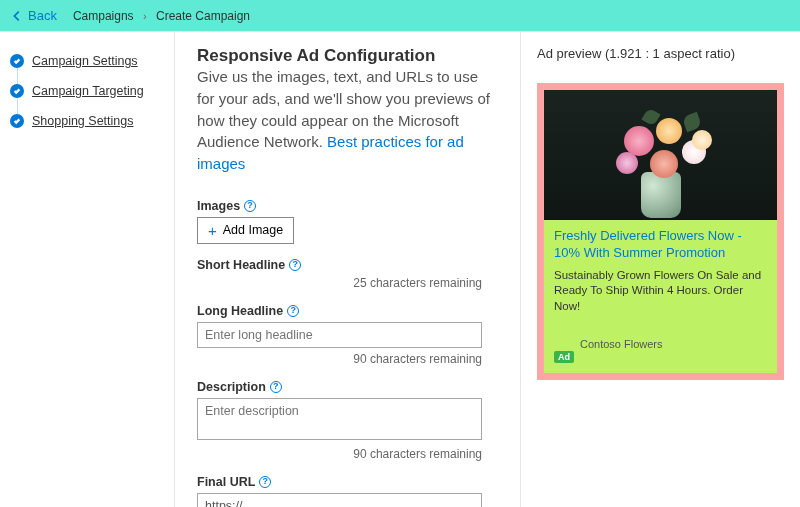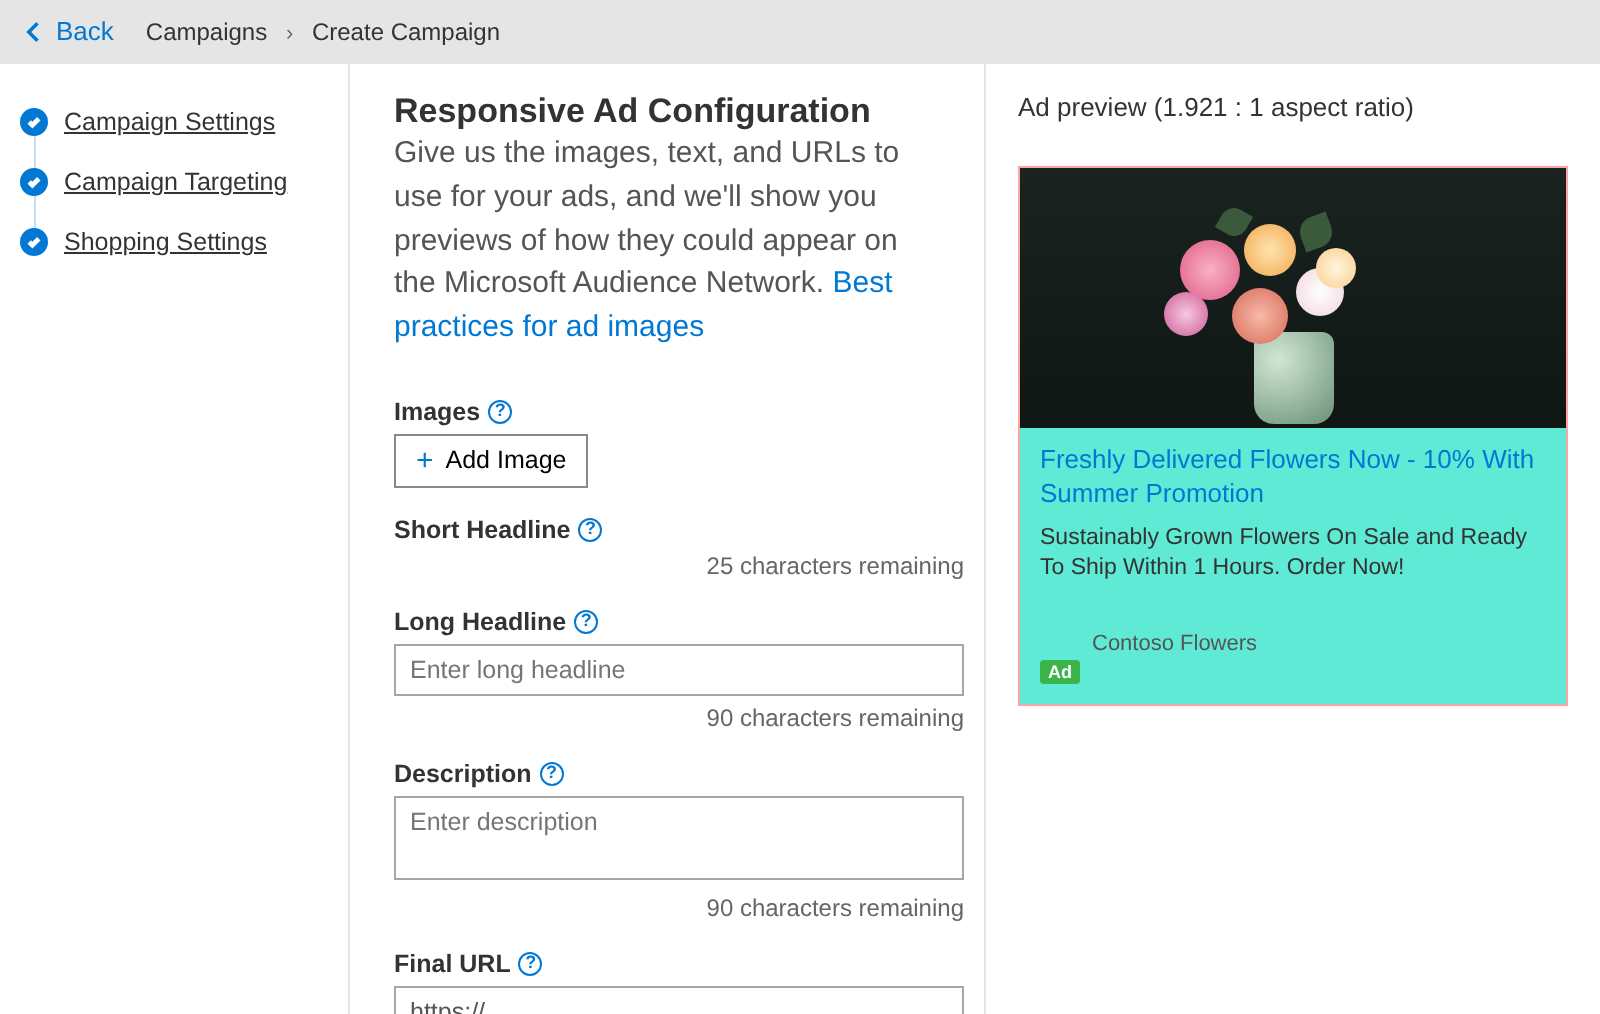--- a/index.html
+++ b/index.html
@@ -1,18 +1,18 @@
 <!DOCTYPE html>
 <html><head>
 <meta charset="utf-8">
 <style>
   * { box-sizing: border-box; margin: 0; padding: 0; font-family: "Segoe UI", Arial, sans-serif; }
   body { width: 800px; height: 507px; background: #fff; font-size: 13px; color: #333; overflow: hidden; }
 
-  .top-bar { height: 32px; background: #e5e5e5; display: flex; align-items: center; padding: 0 10px; gap: 6px; border-bottom: 1px solid #e6e6e6; }
+  .top-bar { height: 32px; background: #5eead4; display: flex; align-items: center; padding: 0 10px; gap: 6px; border-bottom: 1px solid #e6e6e6; }
   .back-link { color: #0078d4; display: flex; align-items: center; gap: 4px; cursor: pointer; font-size: 13px; }
   .back-link svg { width: 14px; height: 14px; }
   .crumb { margin-left: 10px; font-size: 12px; color: #333; }
   .crumb-sep { margin: 0 6px; color: #666; font-size: 11px; }
 
   .layout { display: flex; height: calc(100% - 32px); }
   .sidebar { width: 175px; border-right: 1px solid #e6e6e6; padding: 14px 10px; text-decoration: underline; }
   .step { display: flex; align-items: center; gap: 8px; padding: 8px 0; font-size: 12.5px; color: #333; position: relative; cursor: pointer; }
   .step-line { position: absolute; left: 6.5px; top: 22px; width: 1px; height: 22px; background: #bfe0f7; }
   .step:last-child .step-line { display: none; }
@@ -31,23 +31,23 @@
   .label-row:first-of-type { margin-top: 0; }
   .help-icon { width: 12px; height: 12px; border: 1px solid #0078d4; color: #0078d4; border-radius: 50%; display: flex; align-items: center; justify-content: center; font-size: 9px; line-height: 1; }
 
   .add-btn { display: inline-flex; align-items: center; gap: 6px; border: 1px solid #8a8886; background: #fff; padding: 5px 10px; font-size: 12.5px; cursor: pointer; }
   .add-btn .plus { color: #0078d4; font-size: 15px; line-height: 1; }
 
   .text-input { width: 285px; border: 1px solid #a6a6a6; padding: 5px 7px; font-size: 12.5px; color: #555; }
   .text-area { width: 285px; height: 42px; resize: none; border: 1px solid #a6a6a6; padding: 5px 7px; font-size: 12.5px; color: #555; font-family: inherit; }
   .counter { width: 285px; text-align: right; font-size: 12px; color: #666; margin-top: 4px; }
 
-  .preview-col { width: 308px; border-left: 1px solid #e6e6e6; padding: 14px 16px; }
+  .preview-col { width: 280px; border-left: 1px solid #e6e6e6; padding: 14px 16px; }
   .preview-title { font-size: 13px; color: #333; margin-bottom: 22px; }
-  .preview-card { border: 1px solid #fca5a5; background: #5eead4; }
+  .preview-card { border: 7px solid #fca5a5; background: #bef264; }
   .preview-img { width: 100%; height: 130px; background: linear-gradient(180deg,#1a2320,#0f1613); position: relative; overflow: hidden; }
   .preview-body { padding: 8px 10px 10px; }
   .preview-headline { color: #0078d4; font-size: 13px; line-height: 1.3; margin-bottom: 6px; }
   .preview-desc { font-size: 11.5px; color: #333; line-height: 1.35; margin-bottom: 10px; }
   .preview-brand { display: flex; align-items: center; gap: 6px; font-size: 11px; color: #555; }
   .ad-badge { background: #3bb44a; color: #fff; font-size: 9px; font-weight: 700; padding: 1px 4px; border-radius: 2px; margin-top: 27px; }
 
   
   .vase { position: absolute; bottom: 2px; left: 50%; transform: translateX(-50%); width: 40px; height: 46px; background: radial-gradient(circle at 30% 30%, #d1e7d3, #6b9077); border-radius: 6px 6px 10px 10px; }
   .flower { position: absolute; border-radius: 50%; }
@@ -154,21 +154,21 @@
           <div class="flower" style="width:26px;height:26px;background:radial-gradient(circle,#ffe3b0,#f0a94e);top:28px;left:112px"></div>
           <div class="flower" style="width:24px;height:24px;background:radial-gradient(circle,#fff,#f2d4da);top:50px;left:138px"></div>
           <div class="flower" style="width:28px;height:28px;background:radial-gradient(circle,#f7b9a8,#d86a57);top:60px;left:106px"></div>
           <div class="flower" style="width:20px;height:20px;background:radial-gradient(circle,#fff4e1,#f9cf89);top:40px;left:148px"></div>
           <div class="flower" style="width:22px;height:22px;background:radial-gradient(circle,#f6c8e0,#cc5c95);top:62px;left:72px"></div>
           <div class="flower" style="width:14px;height:14px;background:#3a5a3b;border-radius:50% 0;top:20px;left:100px;transform:rotate(30deg)"></div>
           <div class="flower" style="width:16px;height:16px;background:#3a5a3b;border-radius:50% 0;top:24px;left:140px;transform:rotate(-20deg)"></div>
         </div>
         <div class="preview-body">
           <div class="preview-headline">Freshly Delivered Flowers Now - 10% With Summer Promotion</div>
-          <div class="preview-desc">Sustainably Grown Flowers On Sale and Ready To Ship Within 1 Hours. Order Now!</div>
+          <div class="preview-desc">Sustainably Grown Flowers On Sale and Ready To Ship Within 4 Hours. Order Now!</div>
           <div class="preview-brand">
             <span class="ad-badge">Ad</span>
             <span>Contoso Flowers</span>
           </div>
         </div>
       </div>
     </div>
   </div>
 </div>
 

